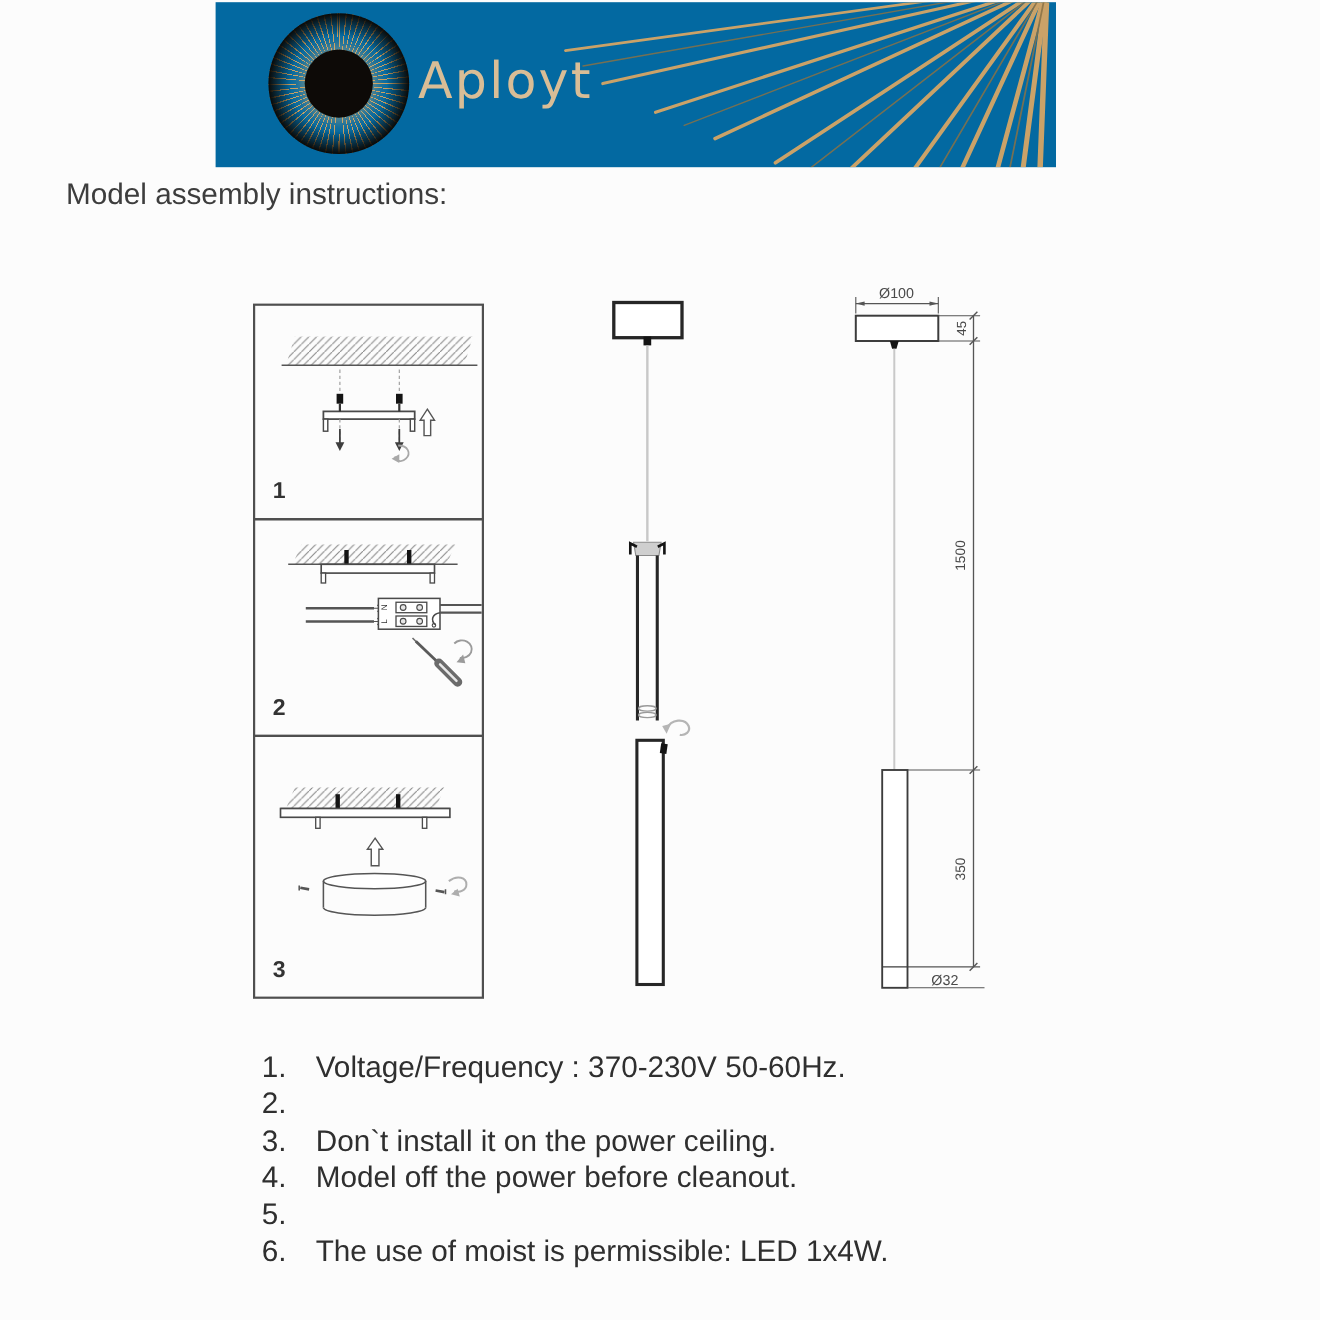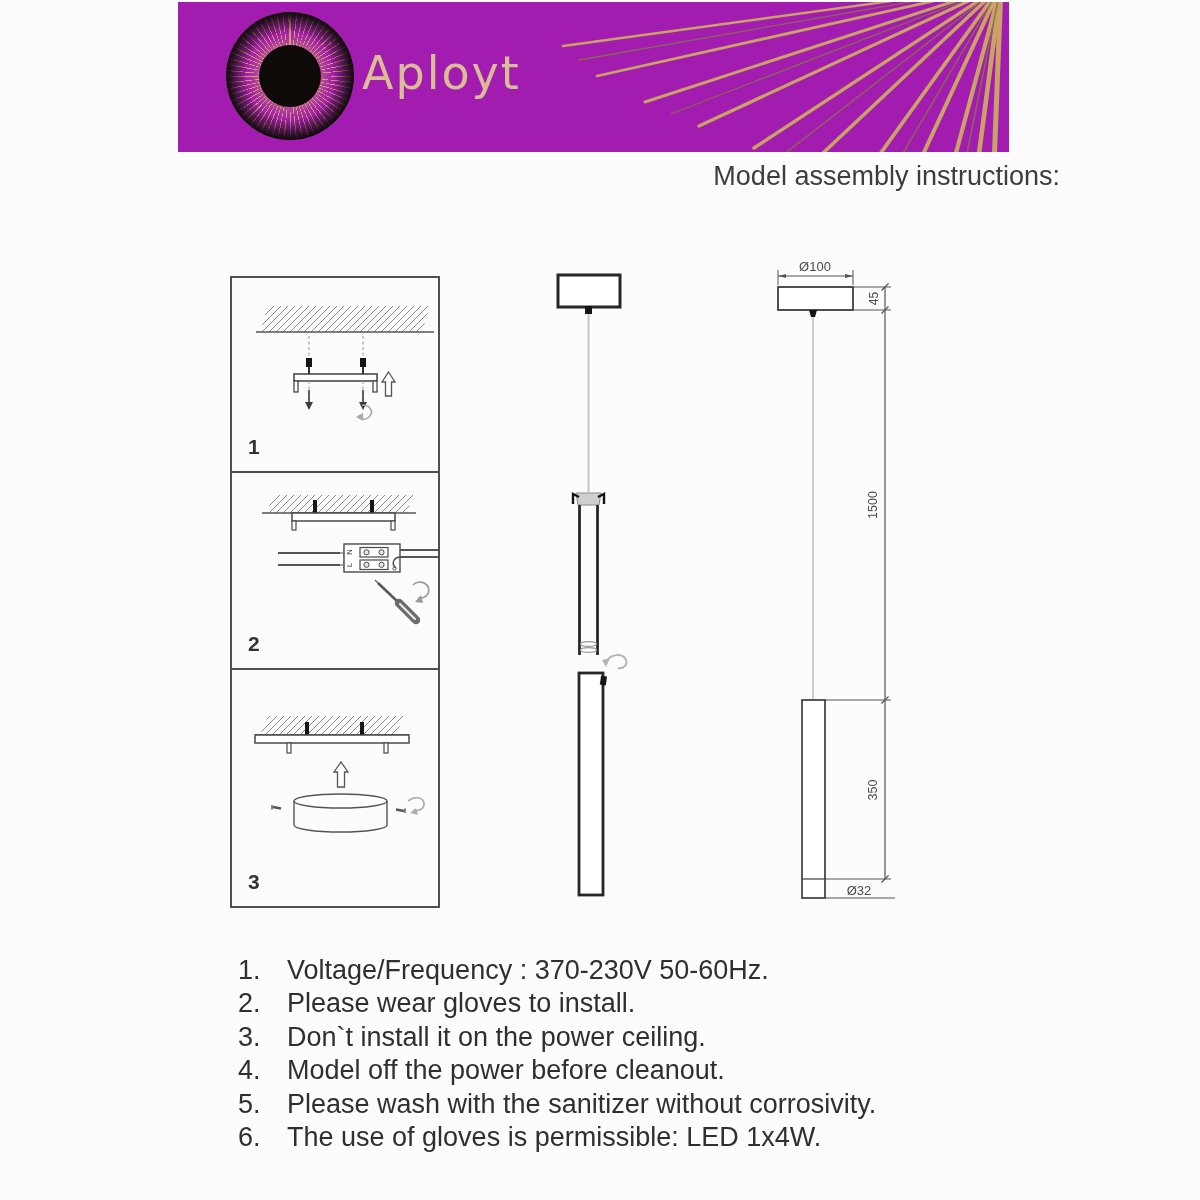--- a/index.html
+++ b/index.html
@@ -1,30 +1,30 @@
 <!DOCTYPE html>
 <html><head>
 <meta charset="utf-8">
 <style>
   html,body{margin:0;padding:0;background:#e9e9e9;}
   .page{position:relative;width:1200px;height:1200px;background:#fcfcfc;overflow:hidden;
         font-family:"Liberation Sans",sans-serif;color:#343434;}
   
-  .banner{position:absolute;left:178px;top:2px;width:831px;height:150px;background:#a21caf;overflow:hidden;}
+  .banner{position:absolute;left:196px;top:2px;width:764px;height:150px;background:#0369a1;overflow:hidden;}
   .sunburst{position:absolute;left:48px;top:10px;width:128px;height:128px;border-radius:50%;
             background:repeating-conic-gradient(rgba(209,163,96,.95) 0deg 1.1deg, rgba(11,9,6,0) 1.1deg 5.6deg);}
   .sunburst-fade{position:absolute;inset:0;border-radius:50%;
             background:radial-gradient(circle closest-side, rgba(11,9,6,0) 68%, #0b0906 100%);}
   .sunburst-core{position:absolute;left:33px;top:33px;width:62px;height:62px;border-radius:50%;
             background:#0d0a07;box-shadow:0 0 14px 3px rgba(226,183,118,.55);}
   .brand{position:absolute;left:184px;top:44px;font-family:"DejaVu Sans",sans-serif;
          font-size:46px;font-weight:400;letter-spacing:2px;color:#d9bd96;}
   .corner-rays{position:absolute;right:0;top:0;}
   
-  .title-block{position:absolute;left:60px;top:161px;width:1000px;text-align:right;
+  .title-block{position:absolute;left:60px;top:161px;width:1000px;text-align:left;
                font-size:27px;line-height:31px;color:#3d3d3d;}
   
   .panels{position:absolute;left:230px;top:276px;width:210px;}
   .panel{position:relative;box-sizing:border-box;width:210px;border:2px solid #4f4f4f;background:transparent;}
   .panel + .panel{margin-top:-2px;}
   .p1{height:197px;} .p2{height:199px;} .p3{height:240px;}
   .panel svg{position:absolute;left:0;top:0;}
   .step-num{position:absolute;left:16px;bottom:12px;font-size:21px;font-weight:bold;color:#333;}
   
   .mid-drawing{position:absolute;left:540px;top:265px;}
@@ -273,33 +273,31 @@
     <text x="94" y="640" text-anchor="middle" font-size="13" fill="#4a4a4a">Ø32</text>
   </svg>
 
   <div class="list">
     <div class="li">
       <span class="li-num">1.</span>
       <span class="li-text">Voltage/Frequency : 370-230V 50-60Hz.</span>
     </div>
     <div class="li">
       <span class="li-num">2.</span>
-      <span class="li-text">Please wear gloves to install.</span>
     </div>
     <div class="li">
       <span class="li-num">3.</span>
       <span class="li-text">Don`t install it on the power ceiling.</span>
     </div>
     <div class="li">
       <span class="li-num">4.</span>
       <span class="li-text">Model off the power before cleanout.</span>
     </div>
     <div class="li">
       <span class="li-num">5.</span>
-      <span class="li-text">Please wash with the sanitizer without corrosivity.</span>
     </div>
     <div class="li">
       <span class="li-num">6.</span>
-      <span class="li-text">The use of gloves is permissible: LED 1x4W.</span>
+      <span class="li-text">The use of moist is permissible: LED 1x4W.</span>
     </div>
   </div>
 
 </div>
 
 </body></html>

